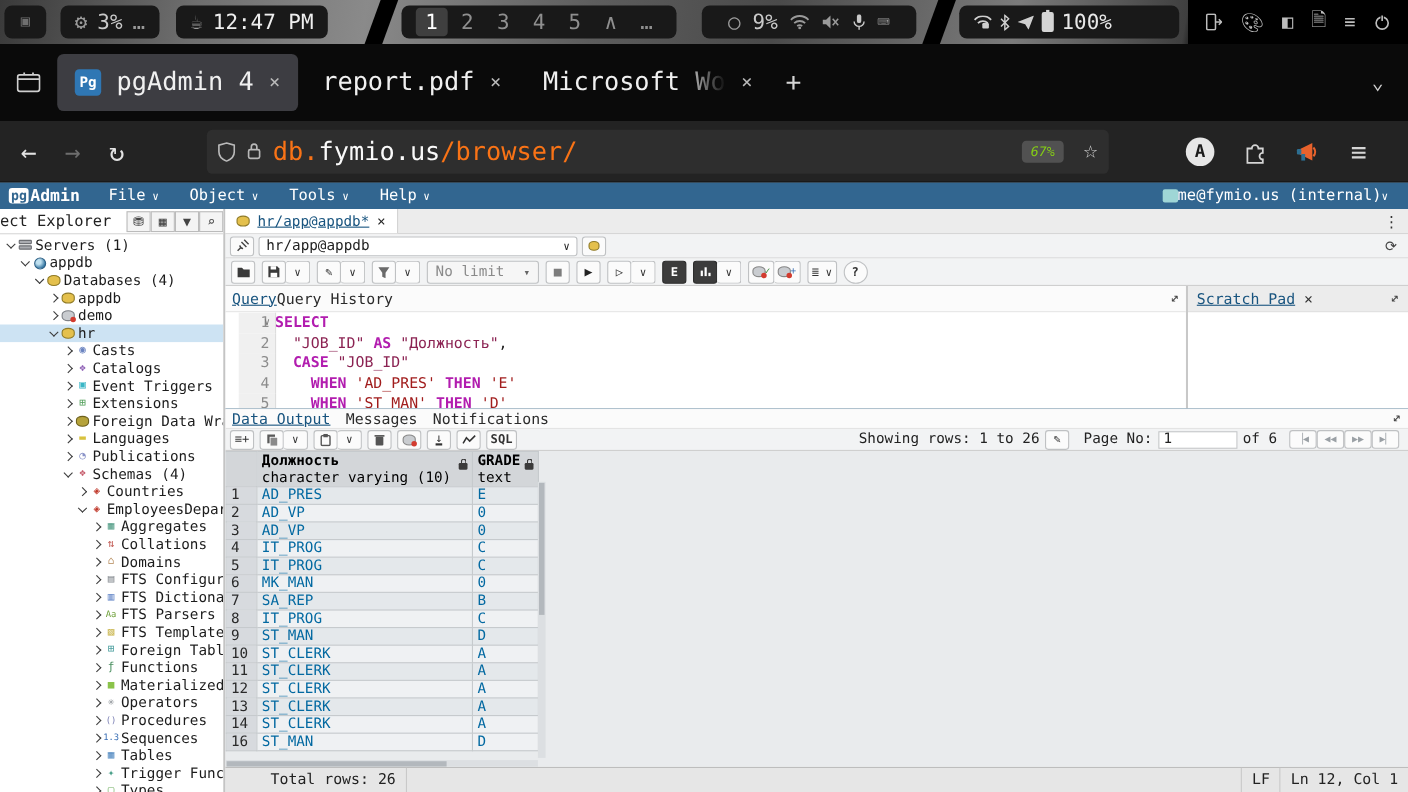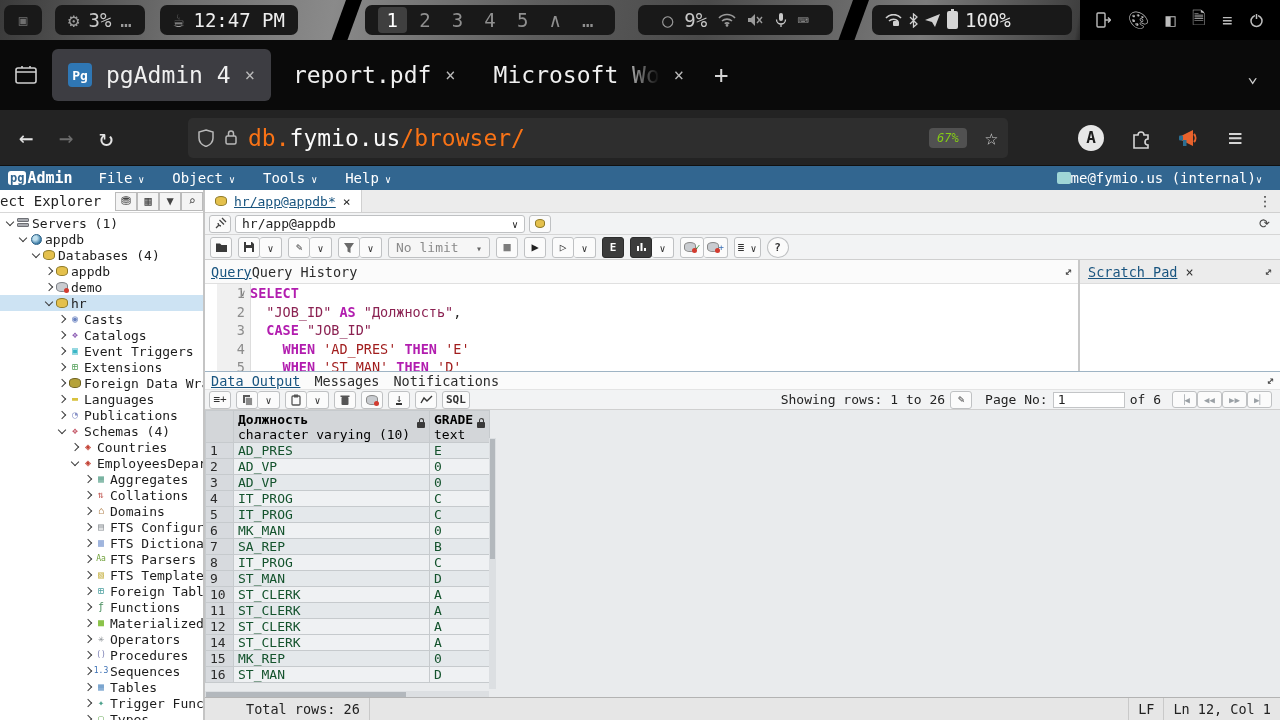--- a/index.html
+++ b/index.html
@@ -153,21 +153,21 @@
 
   .gridzone { flex:1; position:relative; background:#e9ebed; overflow:hidden; }
   table.grid { border-collapse:collapse; table-layout:fixed; font-size:13px; }
   .grid th, .grid td { border:1px solid #c6cacd; padding:0 4px; height:16px; white-space:nowrap; overflow:hidden; }
   .grid th { background:#d3d6d9; text-align:left; font-weight:normal; vertical-align:top; padding-top:1px; }
   .grid th .cname { font-weight:bold; }
   .grid th .ctype { font-weight:normal; }
   .grid td.rn { background:#d7dade; color:#2a2a2a; width:28px; }
   .grid .c1 { width:196px; } .grid .c2 { width:53px; }
   .grid tr.odd td.dc { background:#e4e8eb; } .grid tr.even td.dc { background:#eff1f3; }
-  .grid td.dc { color:#14532d; }
+  .grid td.dc { color:#0369a1; }
   .hdr2 { display:flex; align-items:flex-start; }
   .lockw { margin-left:auto; padding-left:4px; padding-top:4px; }
   .lock { display:inline-block; width:8px; height:6px; background:#3a3a3a; border-radius:1px; position:relative; }
   .lock::before { content:""; position:absolute; left:1.5px; top:-4px; width:3px; height:4px;
     border:1.5px solid #3a3a3a; border-bottom:none; border-radius:3px 3px 0 0; }
   .vsb { position:absolute; left:284px; top:28px; width:7px; bottom:8px; background:#dcdfe2; }
   .vsb i { display:block; margin:1px; height:120px; background:#b3b8bd; }
   .hsb { position:absolute; left:0; top:281px; width:284px; height:7px; background:#dcdfe2; }
   .hsb i { display:block; margin:1px; width:200px; height:5px; background:#b3b8bd; }
 
@@ -837,29 +837,29 @@
             <tr class="odd">
               <td class="rn">11</td>
               <td class="dc c1">ST_CLERK</td>
               <td class="dc c2">A</td>
             </tr>
             <tr class="even">
               <td class="rn">12</td>
               <td class="dc c1">ST_CLERK</td>
               <td class="dc c2">A</td>
             </tr>
+            <tr class="odd">
+              <td class="rn">13</td>
+              <td class="dc c1">ST_CLERK</td>
+              <td class="dc c2">A</td>
+            </tr>
             <tr class="even">
               <td class="rn">14</td>
               <td class="dc c1">ST_CLERK</td>
               <td class="dc c2">A</td>
-            </tr>
-            <tr class="odd">
-              <td class="rn">15</td>
-              <td class="dc c1">MK_REP</td>
-              <td class="dc c2">0</td>
             </tr>
             <tr class="even">
               <td class="rn">16</td>
               <td class="dc c1">ST_MAN</td>
               <td class="dc c2">D</td>
             </tr>
           </tbody>
       </table>
       <div class="vsb">
           <i></i>

